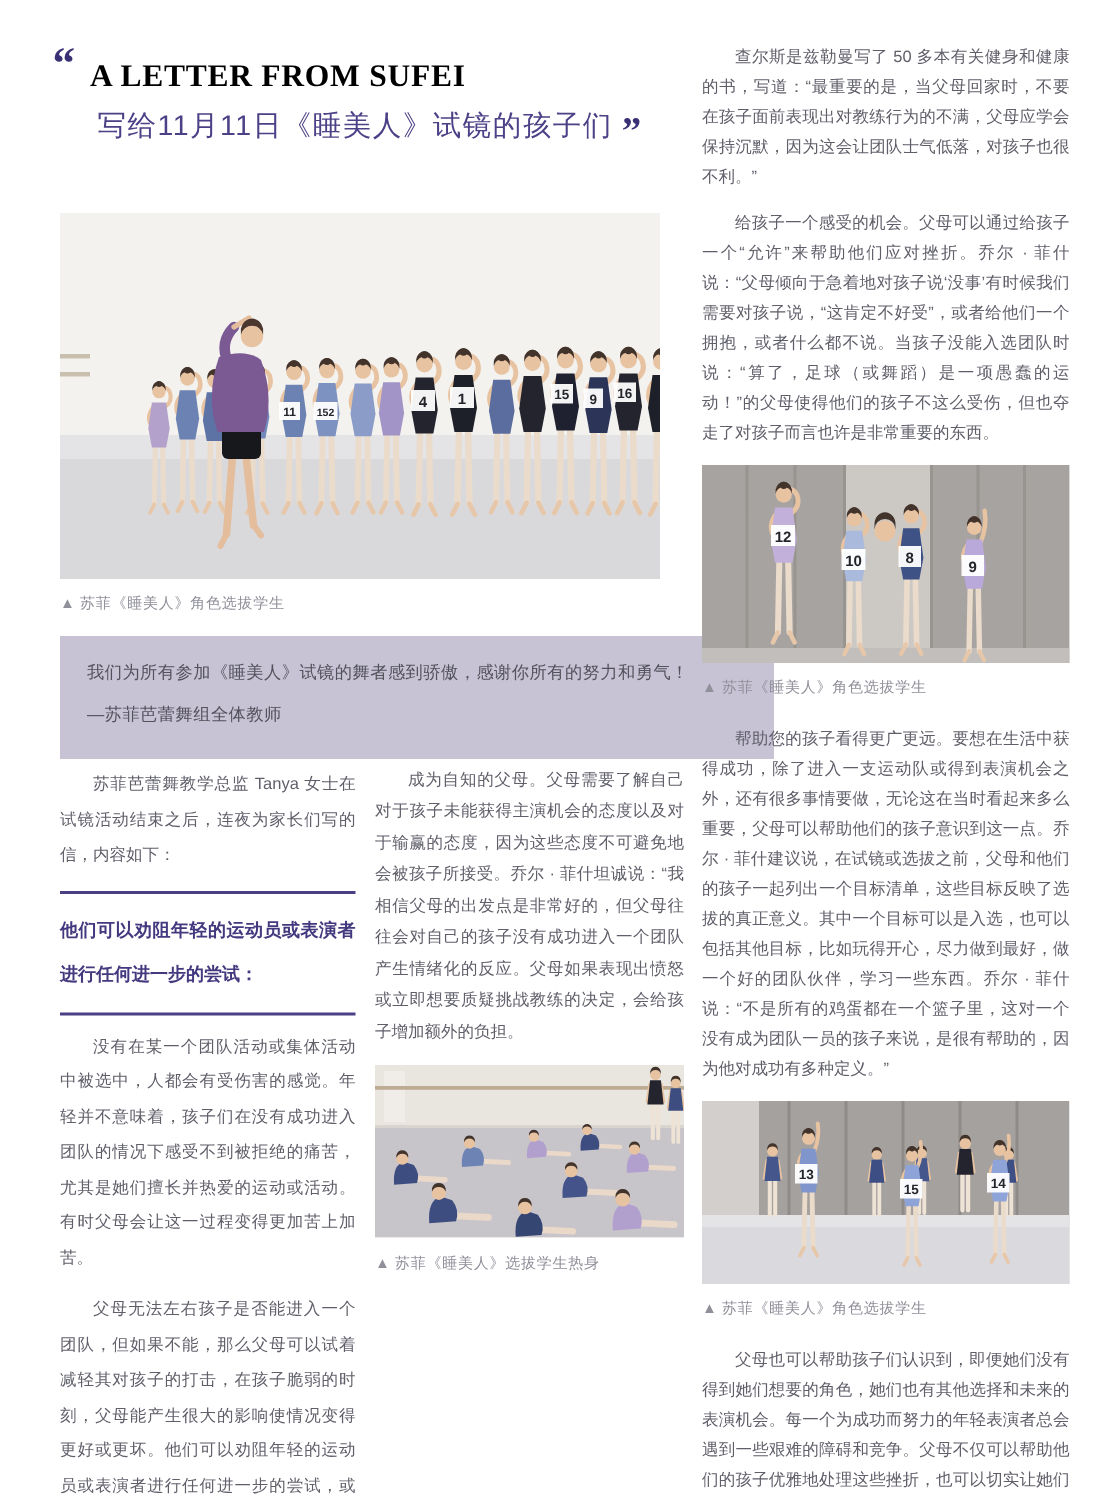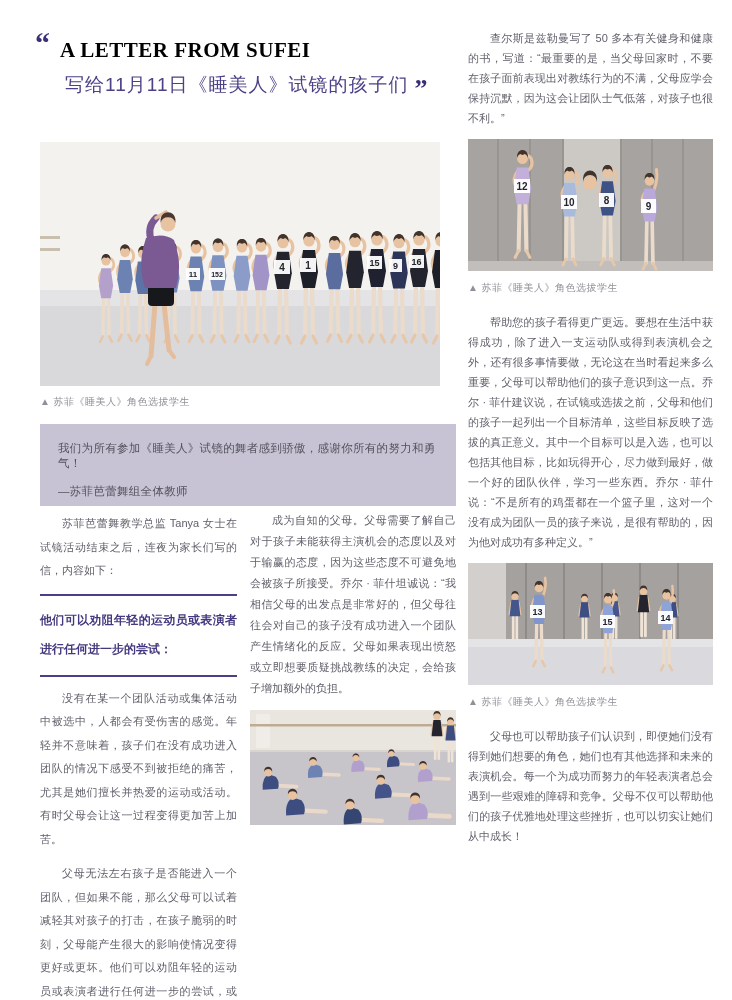--- a/index.html
+++ b/index.html
@@ -14,21 +14,21 @@
   .subtitle{left:65px;top:70px;font-size:19px;color:#4b4187;line-height:29px;letter-spacing:1px;}
   .close-quote{font-family:"Liberation Serif",serif;font-weight:700;font-size:26px;color:#3a3076;
                vertical-align:-6px;padding-left:6px;letter-spacing:0;}
   
   figure{margin:0;padding:0;}
   figure svg{display:block;}
   .caption{font-size:10px;color:#90909a;letter-spacing:.5px;font-family:Liberation Serif, serif;}
   .photo-main{left:40px;top:142px;}
   .caption-main{left:40px;top:395px;}
   
-  .quote-box{left:40px;top:424px;width:416px;height:82px;background:#c8c2d5;box-sizing:border-box;
+  .quote-box{left:40px;top:424px;width:476px;height:82px;background:#c8c2d5;box-sizing:border-box;
              padding:17px 16px 0 18px;font-size:11.5px;color:#52525c;letter-spacing:.3px;}
   .quote-box .sig{margin-top:13px;}
   
   .col{position:absolute;text-align:justify;color:#5f5f6a;font-size:11px;}
   .col p{margin:0 0 11px;text-indent:2em;}
   #col-left{left:40px;top:512px;width:197px;line-height:23.5px;}
   #col-mid{left:250px;top:510px;width:206px;line-height:21px;}
   #col-right{left:468px;top:28px;width:245px;line-height:20px;}
   .rule{border:none;border-top:2px solid #4b3f86;margin:10px 0;}
   .tip{font-weight:700;color:#43397f;line-height:29px;font-size:12px;text-indent:0 !important;}
@@ -175,24 +175,26 @@
         <use href="#sit" x="132" y="40" width="34" height="19" style="color:#3d4d80"></use>
         <use href="#sit" x="162" y="52" width="40" height="22" style="color:#b1a0ce"></use>
         <use href="#sit" x="118" y="66" width="46" height="25" style="color:#44548a"></use>
         <use href="#sit" x="28" y="80" width="52" height="28" style="color:#3d4d80"></use>
         <use href="#sit" x="150" y="84" width="54" height="29" style="color:#b1a0ce"></use>
         <use href="#sit" x="86" y="90" width="50" height="27" style="color:#364672"></use>
         <use href="#b" x="178" y="2" width="18" height="54" style="color:#23242e"></use>
         <use href="#b" x="192" y="8" width="17" height="50" style="color:#3d4d80"></use>
       </svg>
     </figure>
+    <span class="caption">▲ 苏菲《睡美人》选拔学生热身</span>
   </div>
 
   <div class="col" id="col-right">
     <p>查尔斯是兹勒曼写了 50 多本有关健身和健康的书，写道：“最重要的是，当父母回家时，不要在孩子面前表现出对教练行为的不满，父母应学会保持沉默，因为这会让团队士气低落，对孩子也很不利。”</p>
+    <p>给孩子一个感受的机会。父母可以通过给孩子一个“允许”来帮助他们应对挫折。乔尔 · 菲什说：“父母倾向于急着地对孩子说‘没事’有时候我们需要对孩子说，“这肯定不好受”，或者给他们一个拥抱，或者什么都不说。当孩子没能入选团队时说：“算了，足球（或舞蹈）是一项愚蠢的运动！”的父母使得他们的孩子不这么受伤，但也夺走了对孩子而言也许是非常重要的东西。</p>
     <figure>
       <svg width="245" height="132" viewBox="0 0 245 132">
         <rect width="245" height="132" fill="#b3afab"></rect>
         <rect x="0" width="95" height="132" fill="#a7a3a0"></rect>
         <rect x="95" width="58" height="132" fill="#ccc9c5"></rect>
         <rect x="153" width="92" height="132" fill="#a7a3a0"></rect>
         <g stroke="#98948f" stroke-width="2">
           <line x1="30" y1="0" x2="30" y2="132"></line>
             <line x1="62" y1="0" x2="62" y2="132"></line>
           <line x1="95" y1="0" x2="95" y2="132"></line>

